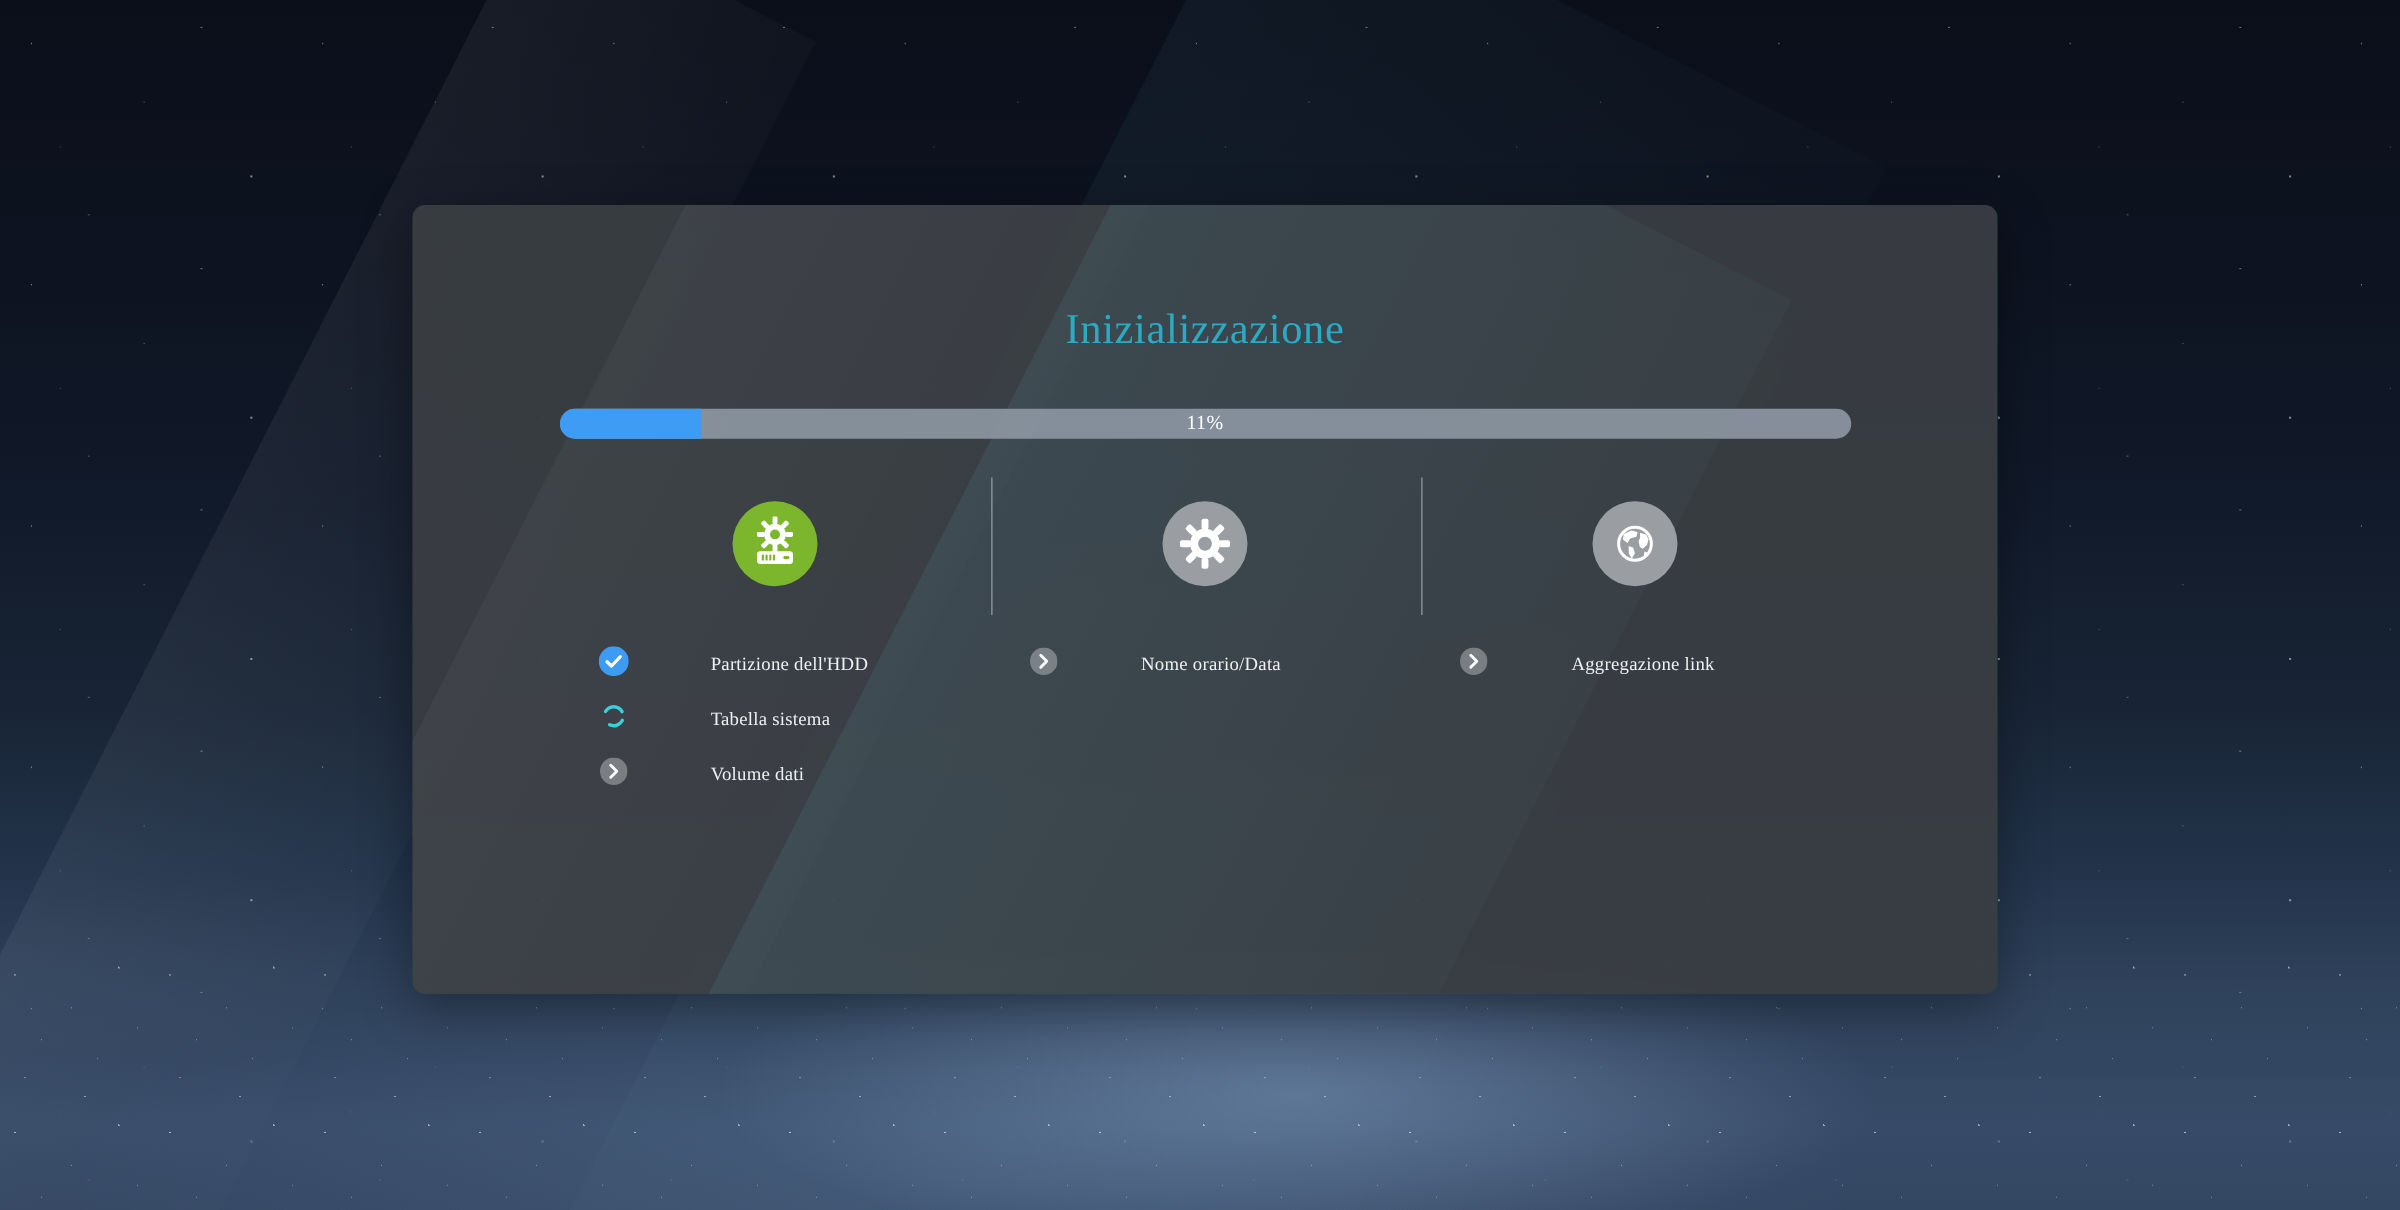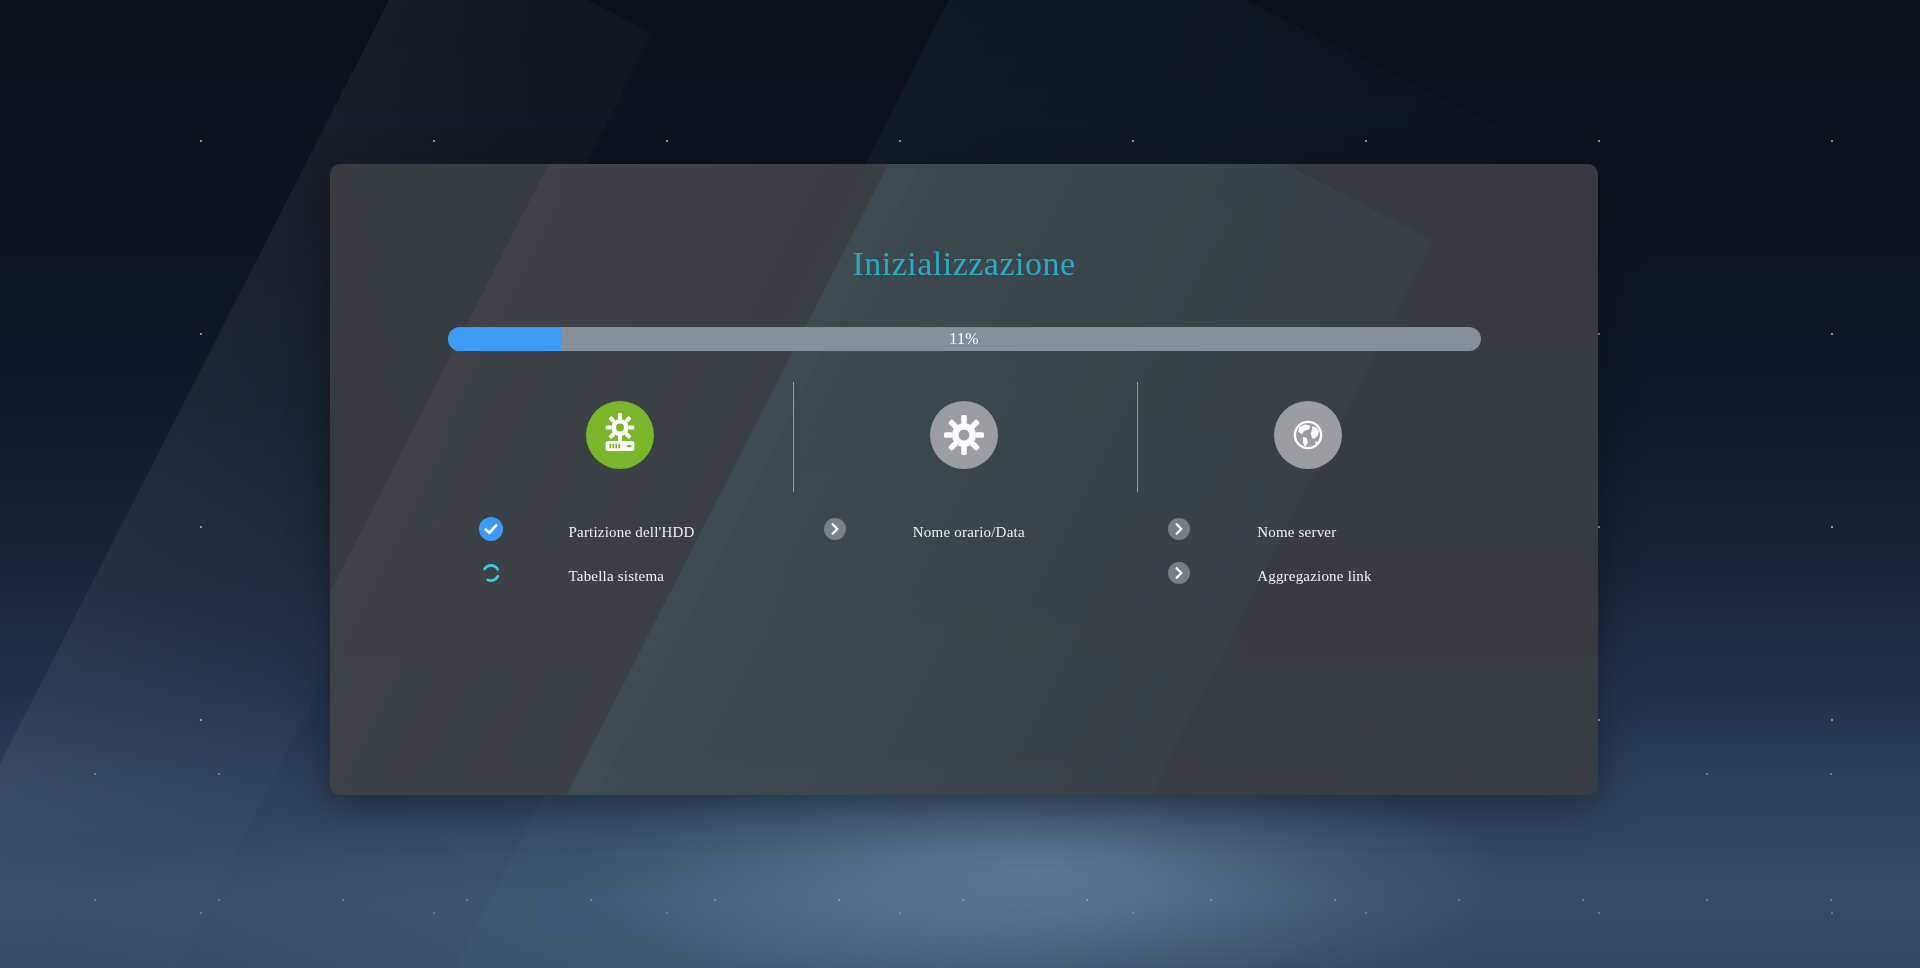--- a/index.html
+++ b/index.html
@@ -162,20 +162,29 @@
             <span class="item-label">Partizione dell'HDD</span>
           </li>
           <li class="item">
             <span class="status">
               <svg width="22" height="22" viewBox="0 0 22 22">
                 <circle cx="11" cy="11" r="7.6" fill="none" stroke="#3acfdb" stroke-width="2.7" stroke-linecap="round" stroke-dasharray="16 7 12 12.75" transform="rotate(-150 11 11)"></circle>
               </svg>
             </span>
             <span class="item-label">Tabella sistema</span>
           </li>
+          <li class="item">
+            <span class="status">
+              <svg width="22" height="22" viewBox="0 0 22 22">
+                <circle cx="11" cy="11" r="11" fill="rgba(255,255,255,0.32)"></circle>
+                <polyline points="8.6,6.2 13.4,11 8.6,15.8" fill="none" stroke="#ffffff" stroke-width="2.3" stroke-linecap="round" stroke-linejoin="round"></polyline>
+              </svg>
+            </span>
+            <span class="item-label">Volume dati</span>
+          </li>
         </ul>
       </div>
 
       <div class="col">
         <div class="col-icon gray">
           <svg width="46" height="46" viewBox="0 0 40 40">
             <g fill="#ffffff">
               <g>
                 <rect x="17.6" y="2.6" width="4.8" height="7.5" rx="1.4"></rect>
                 <rect x="17.6" y="2.6" width="4.8" height="7.5" rx="1.4" transform="rotate(45 20 20)"></rect>
@@ -217,29 +226,20 @@
           </svg>
         </div>
         <ul class="items">
           <li class="item">
             <span class="status">
               <svg width="22" height="22" viewBox="0 0 22 22">
                 <circle cx="11" cy="11" r="11" fill="rgba(255,255,255,0.32)"></circle>
                 <polyline points="8.6,6.2 13.4,11 8.6,15.8" fill="none" stroke="#ffffff" stroke-width="2.3" stroke-linecap="round" stroke-linejoin="round"></polyline>
               </svg>
             </span>
-            <span class="item-label">Nome server</span>
-          </li>
-          <li class="item">
-            <span class="status">
-              <svg width="22" height="22" viewBox="0 0 22 22">
-                <circle cx="11" cy="11" r="11" fill="rgba(255,255,255,0.32)"></circle>
-                <polyline points="8.6,6.2 13.4,11 8.6,15.8" fill="none" stroke="#ffffff" stroke-width="2.3" stroke-linecap="round" stroke-linejoin="round"></polyline>
-              </svg>
-            </span>
             <span class="item-label">Aggregazione link</span>
           </li>
         </ul>
       </div>
     </div>
 
   </div>
 </div>
 
 </body></html>

